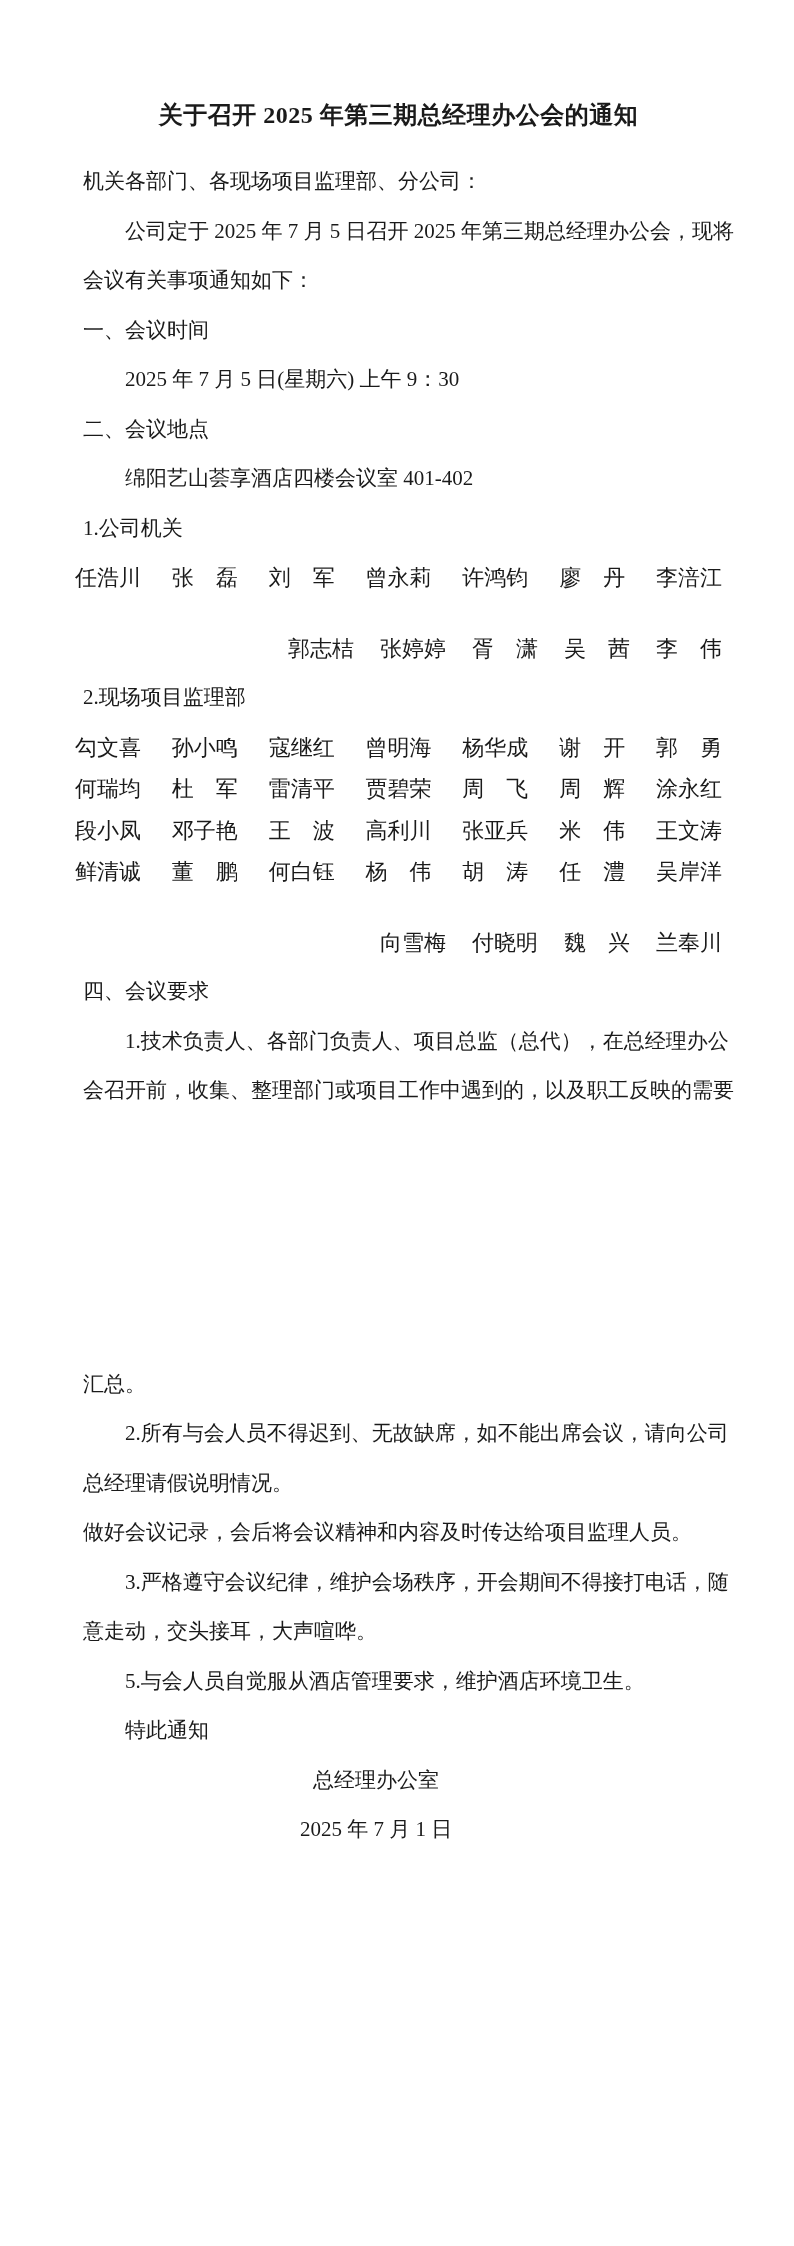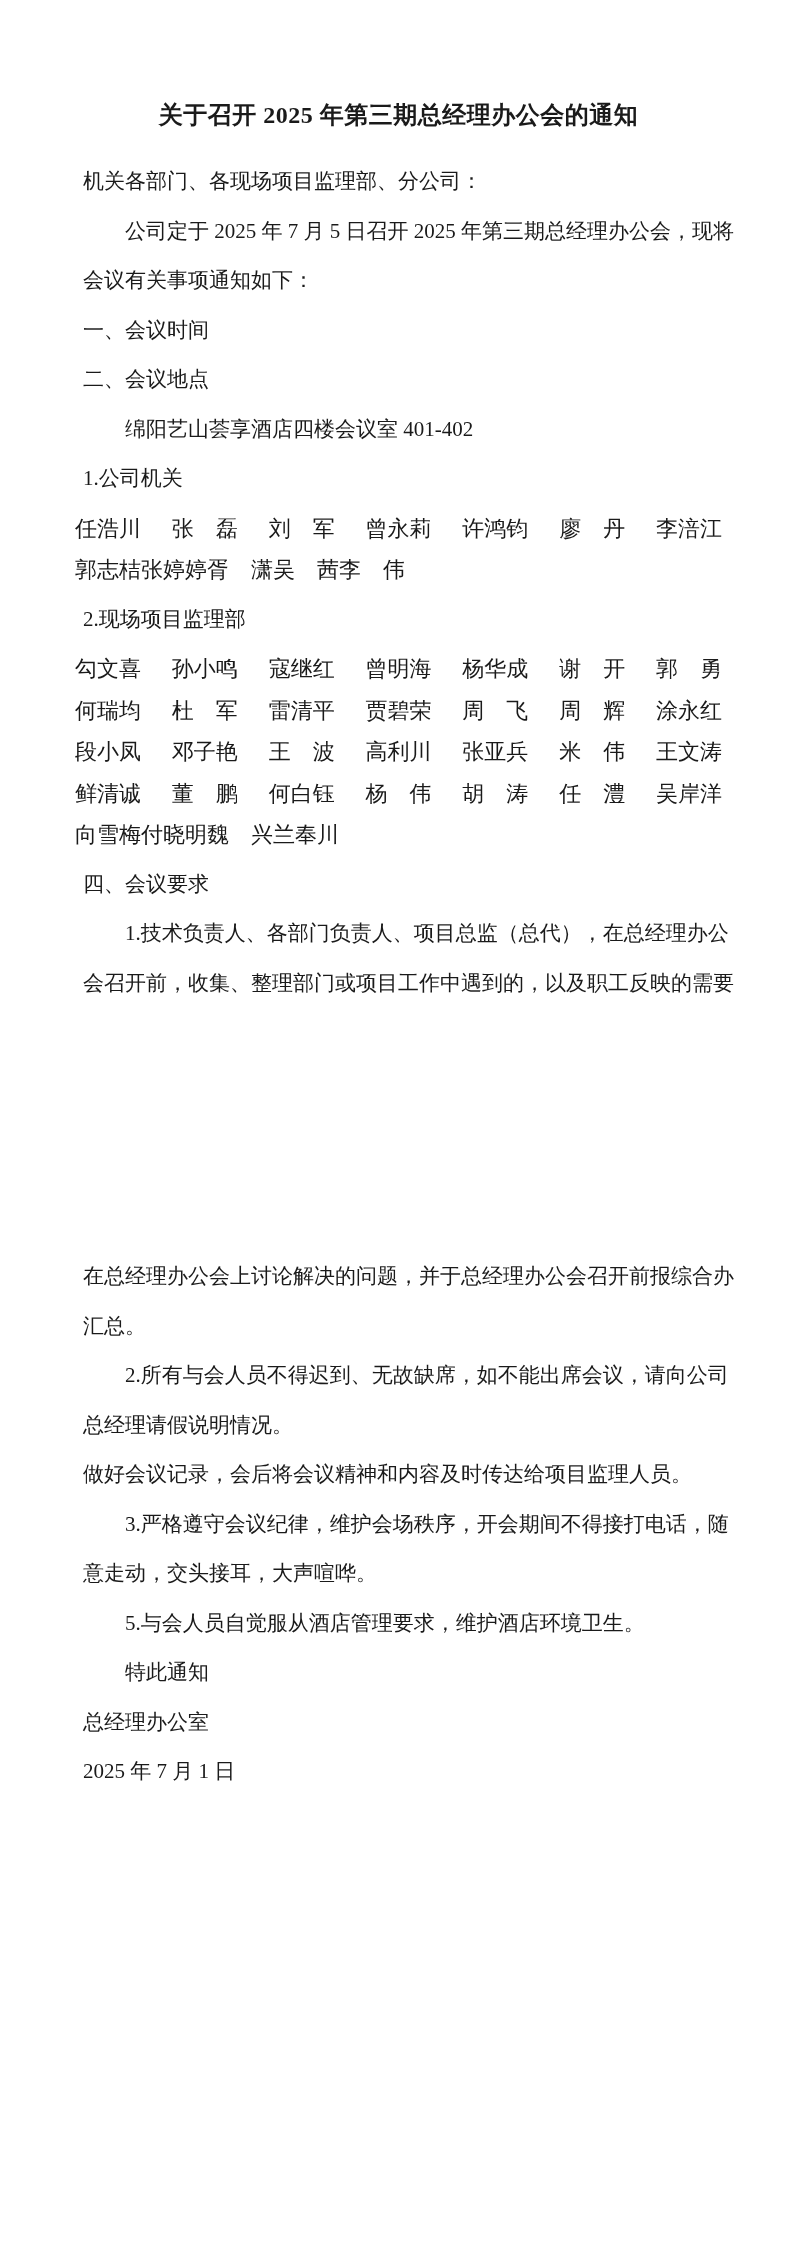--- a/index.html
+++ b/index.html
@@ -35,47 +35,50 @@
   .indent {
     padding-left: 42px;
   }
   .names-row {
     display: flex;
     justify-content: space-between;
     font-size: 22px;
     line-height: 41.5px;
   }
   .names-row.partial {
-    justify-content: flex-start;
+    justify-content: flex-end;
+    gap: 26px;
+    margin-top: 29px;
   }
   .pname {
     white-space: pre;
   }
   .pagebreak-spacer {
     height: 236px;
   }
   .sign {
-    text-align: left;
+    text-align: center;
     padding-right: 45px;
     white-space: nowrap;
   }
 </style>
 </head>
 <body>
 
 <div class="page">
 
   <h1 class="doc-title">关于召开 2025 年第三期总经理办公会的通知</h1>
 
   <div class="line">机关各部门、各现场项目监理部、分公司：</div>
 
   <div class="line indent">公司定于 2025 年 7 月 5 日召开 2025 年第三期总经理办公会，现将</div>
   <div class="line">会议有关事项通知如下：</div>
 
   <div class="line">一、会议时间</div>
+  <div class="line indent">2025 年 7 月 5 日(星期六) 上午 9：30</div>
 
   <div class="line">二、会议地点</div>
   <div class="line indent">绵阳艺山荟享酒店四楼会议室 401-402</div>
 
 
   <div class="line">1.公司机关</div>
   <div class="names-row">
       <span class="pname">任浩川</span>
       <span class="pname">张　磊</span>
       <span class="pname">刘　军</span>
@@ -136,21 +139,20 @@
       <span class="pname">兰奉川</span>
     </div>
 
   <div class="line">四、会议要求</div>
 
   <div class="line indent">1.技术负责人、各部门负责人、项目总监（总代），在总经理办公</div>
   <div class="line">会召开前，收集、整理部门或项目工作中遇到的，以及职工反映的需要</div>
 
   <div class="pagebreak-spacer"></div>
 
-  <div class="line">在总经理办公会上讨论解决的问题，并于总经理办公会召开前报综合办</div>
   <div class="line">汇总。</div>
 
   <div class="line indent">2.所有与会人员不得迟到、无故缺席，如不能出席会议，请向公司</div>
   <div class="line">总经理请假说明情况。</div>
 
   <div class="line">做好会议记录，会后将会议精神和内容及时传达给项目监理人员。</div>
 
   <div class="line indent">3.严格遵守会议纪律，维护会场秩序，开会期间不得接打电话，随</div>
   <div class="line">意走动，交头接耳，大声喧哗。</div>
 

